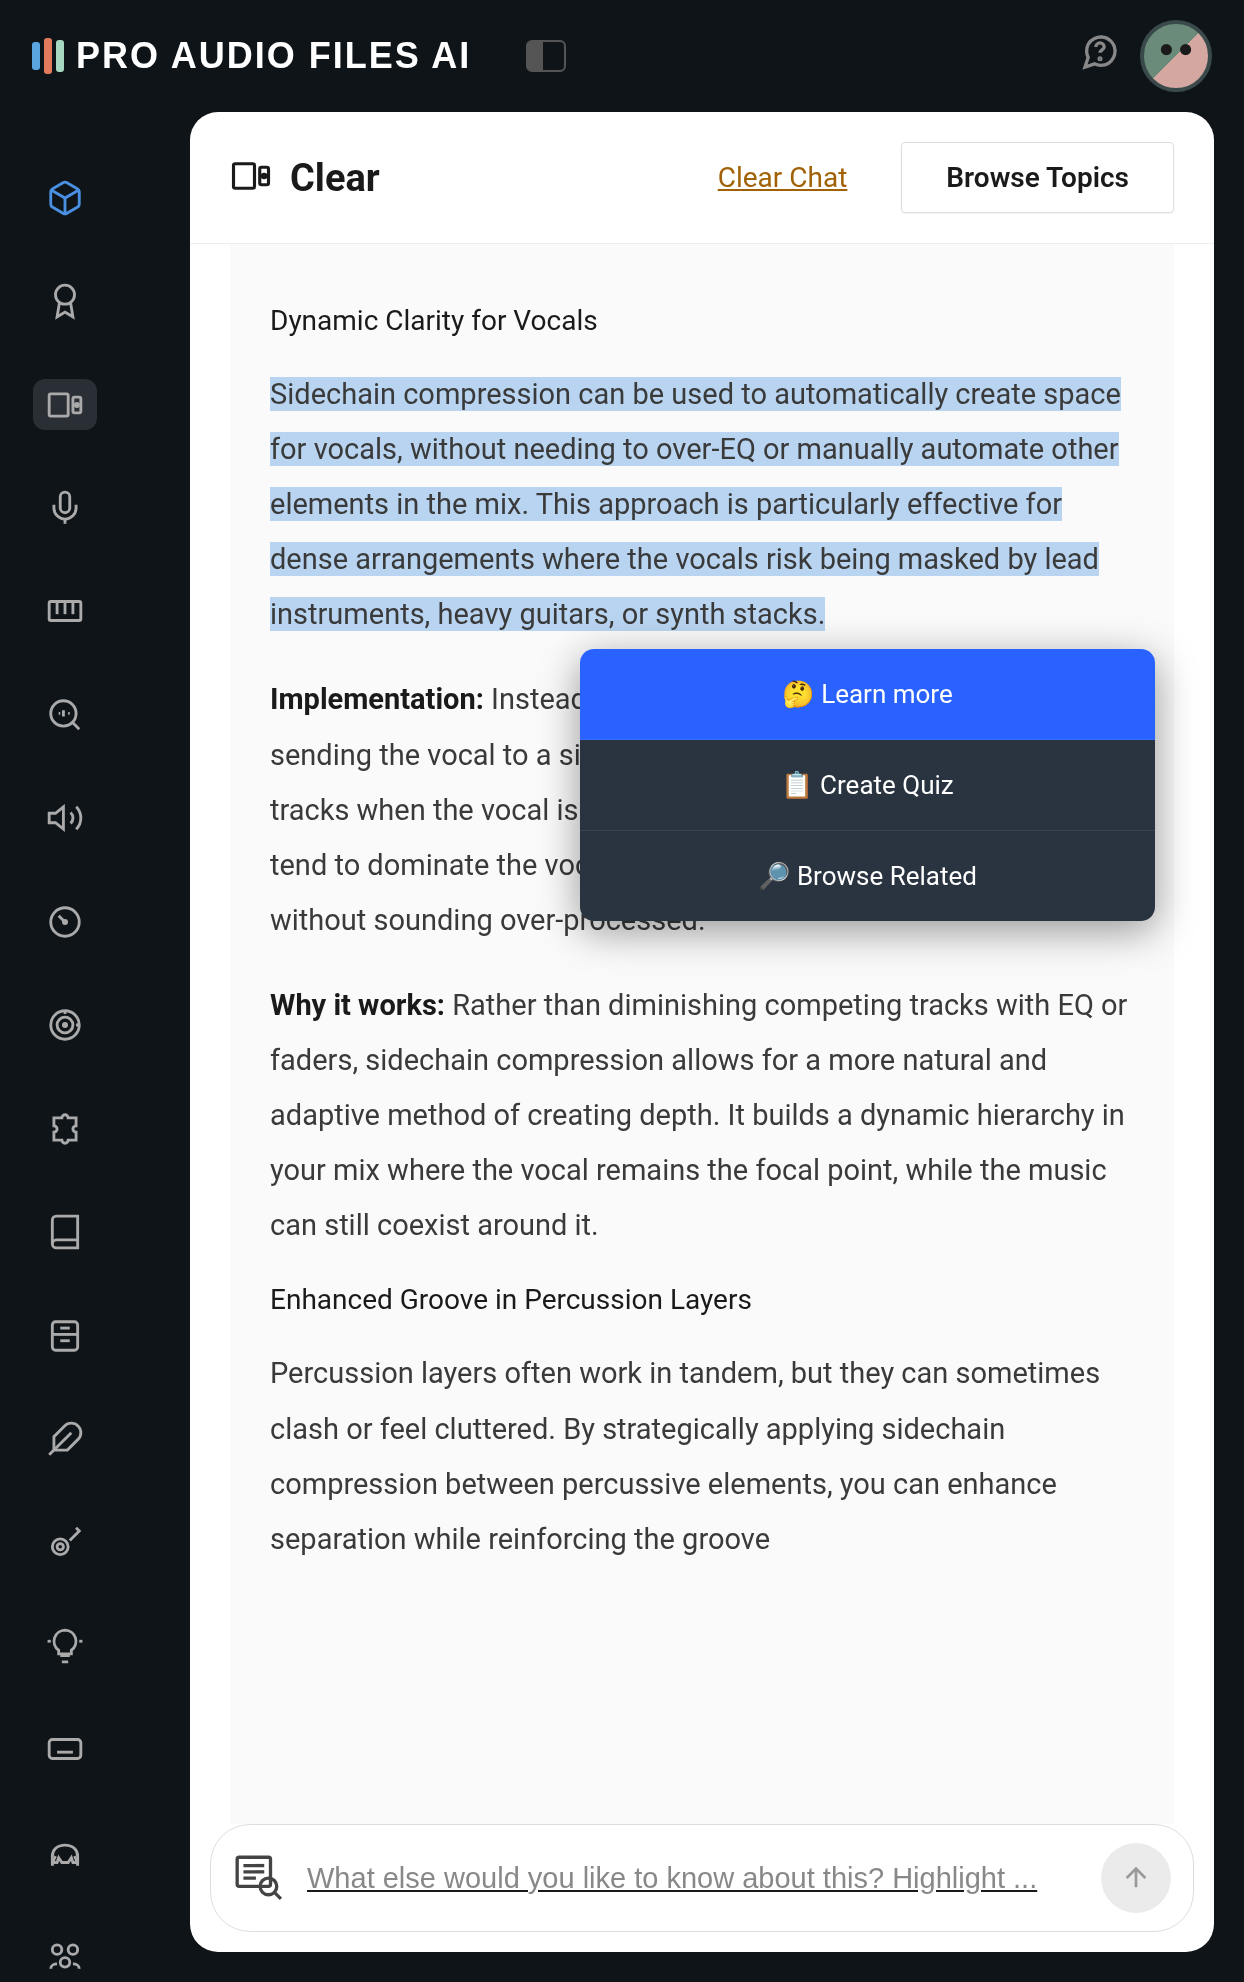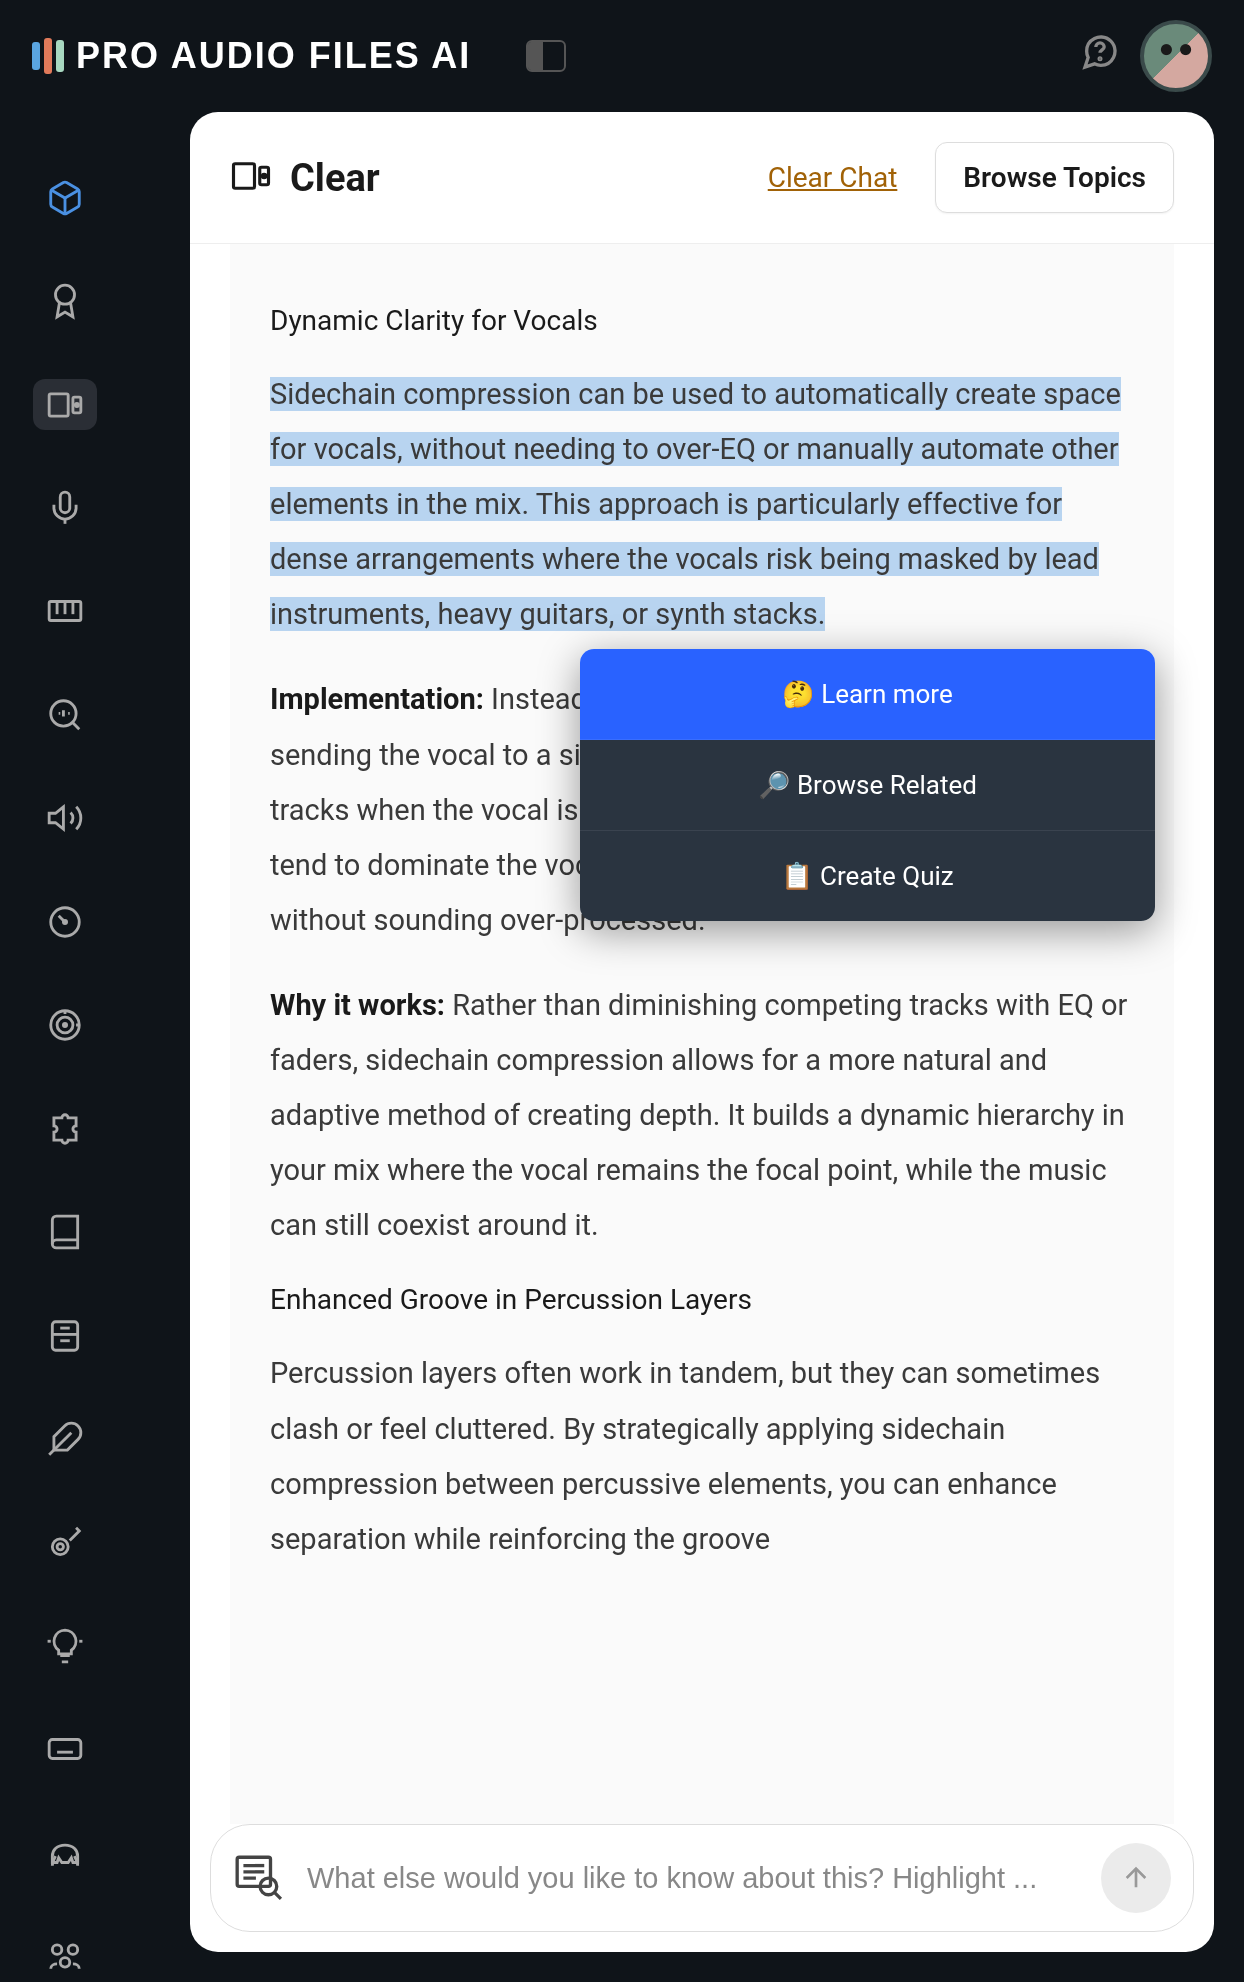--- a/index.html
+++ b/index.html
@@ -131,26 +131,26 @@
 }
 .clear-chat {
   color: #a16207;
   font-size: 28px;
   text-decoration: underline;
   cursor: pointer;
 }
 .browse-topics {
   background: #fff;
   border: 1px solid #ddd;
-  border-radius: 12px;
-  padding: 18px 27px;
+  border-radius: 4px;
+  padding: 18px 44px;
   font-size: 28px;
   font-weight: 600;
   cursor: pointer;
-  margin-left: 20px;
+  margin-left: 36px;
   box-shadow: 0 1px 2px rgba(0,0,0,0.05);
 }
 .article {
   flex: 1;
   overflow: hidden;
   padding: 0 40px;
   position: relative;
 }
 .article-inner {
   background: #fafafa;
@@ -194,20 +194,21 @@
 .context-item:last-child { border-bottom: none; }
 .input-bar {
   margin: 0 20px 20px 20px;
   border: 1px solid #ddd;
   border-radius: 40px;
   padding: 18px 22px;
   display: flex;
   align-items: center;
   gap: 24px;
   background: #fff;
+  text-decoration: underline;
 }
 .input-bar-icon { color: #444; }
 .input-bar-icon svg { width: 50px; height: 50px; }
 .input-bar input {
   flex: 1;
   border: none;
   font-size: 29px;
   outline: none;
   color: #333;
 }
@@ -402,22 +403,22 @@
         <h2>Dynamic Clarity for Vocals</h2>
         <p><span class="highlight">Sidechain compression can be used to automatically create space for vocals, without needing to over-EQ or manually automate other elements in the mix. This approach is particularly effective for dense arrangements where the vocals risk being masked by lead instruments, heavy guitars, or synth stacks.</span></p>
         <p><span class="bold-label">Implementation:</span><span> Instead of tying compression to a kick, try sending the vocal to a sidechain input to compress instrument tracks when the vocal is active. Key parts like guitars and keys that tend to dominate the vocal but should step back to let it shine—without sounding over-processed.</span></p>
         <p><span class="bold-label">Why it works:</span><span> Rather than diminishing competing tracks with EQ or faders, sidechain compression allows for a more natural and adaptive method of creating depth. It builds a dynamic hierarchy in your mix where the vocal remains the focal point, while the music can still coexist around it.</span></p>
         <h2>Enhanced Groove in Percussion Layers</h2>
         <p>Percussion layers often work in tandem, but they can sometimes clash or feel cluttered. By strategically applying sidechain compression between percussive elements, you can enhance separation while reinforcing the groove</p>
       </div>
 
       <div class="context-menu">
         <div class="context-item primary">🤔 Learn more</div>
+        <div class="context-item secondary">📋 Create Quiz</div>
         <div class="context-item secondary">🔎 Browse Related</div>
-        <div class="context-item secondary">📋 Create Quiz</div>
       </div>
     </div>
 
     <div class="input-bar">
       <div class="input-bar-icon">
         <svg viewBox="0 0 24 24" fill="none" stroke="currentColor" stroke-width="1.6">
           <rect x="2" y="3" width="16" height="14" rx="1"></rect>
           <line x1="5" y1="7" x2="15" y2="7"></line>
           <line x1="5" y1="10" x2="15" y2="10"></line>
           <line x1="5" y1="13" x2="11" y2="13"></line>

